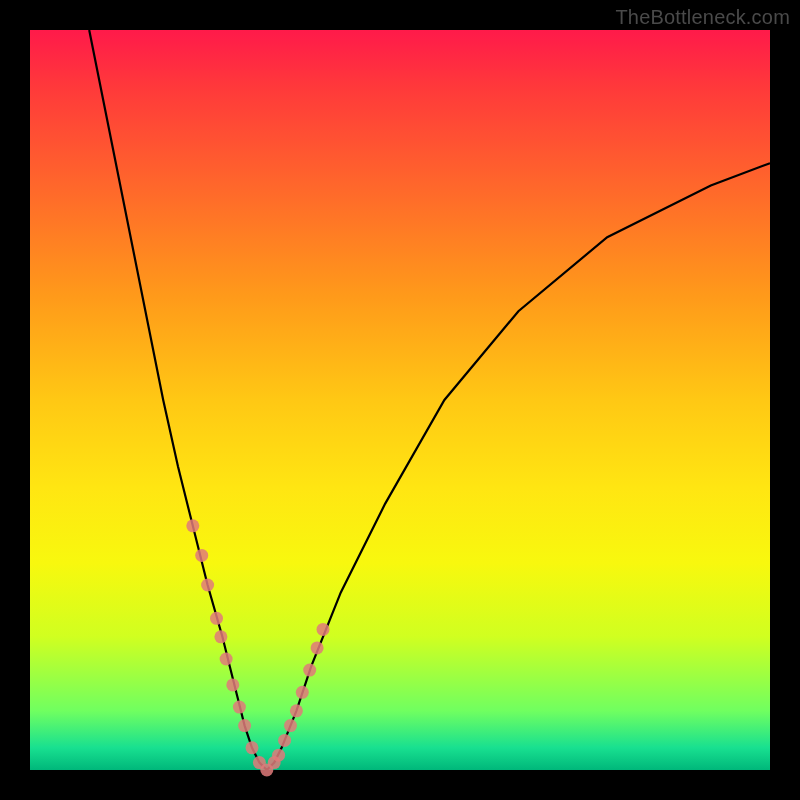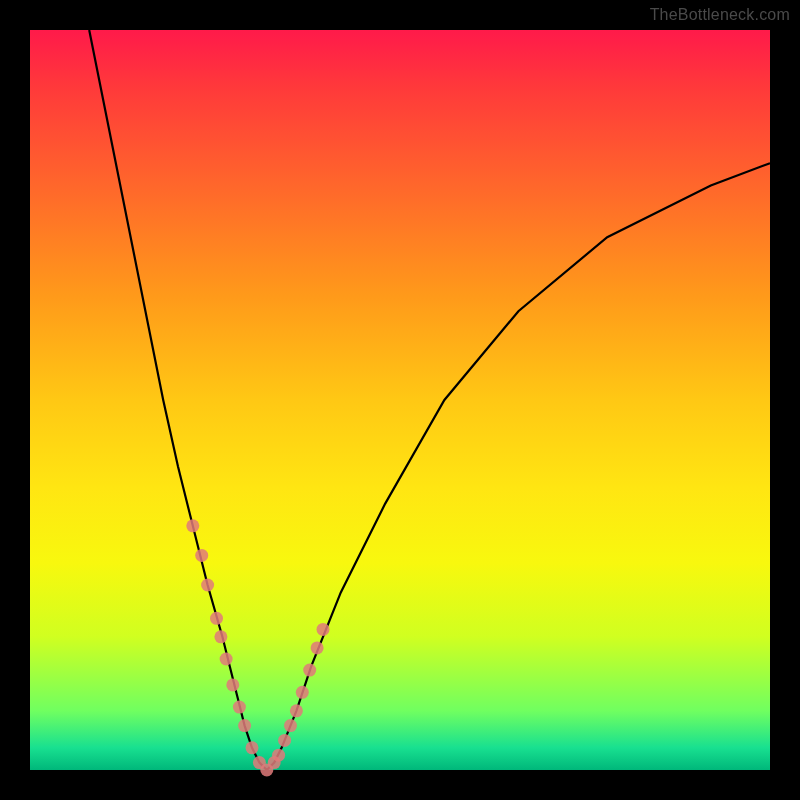--- a/index.html
+++ b/index.html
@@ -28,21 +28,21 @@
       #d0ff20 82%,
       #70ff60 92%,
       #18e090 97%,
       #00b77a 100%);
   }
   .watermark {
     position: absolute;
     top: 6px;
     right: 10px;
     color: #4a4a4a;
-    font-size: 16px;
+    font-size: 20px;
     font-weight: 500;
     letter-spacing: 0.2px;
     z-index: 10;
   }
   svg.curve {
     position: absolute;
     left: 0;
     top: 0;
     width: 740px;
     height: 740px;

